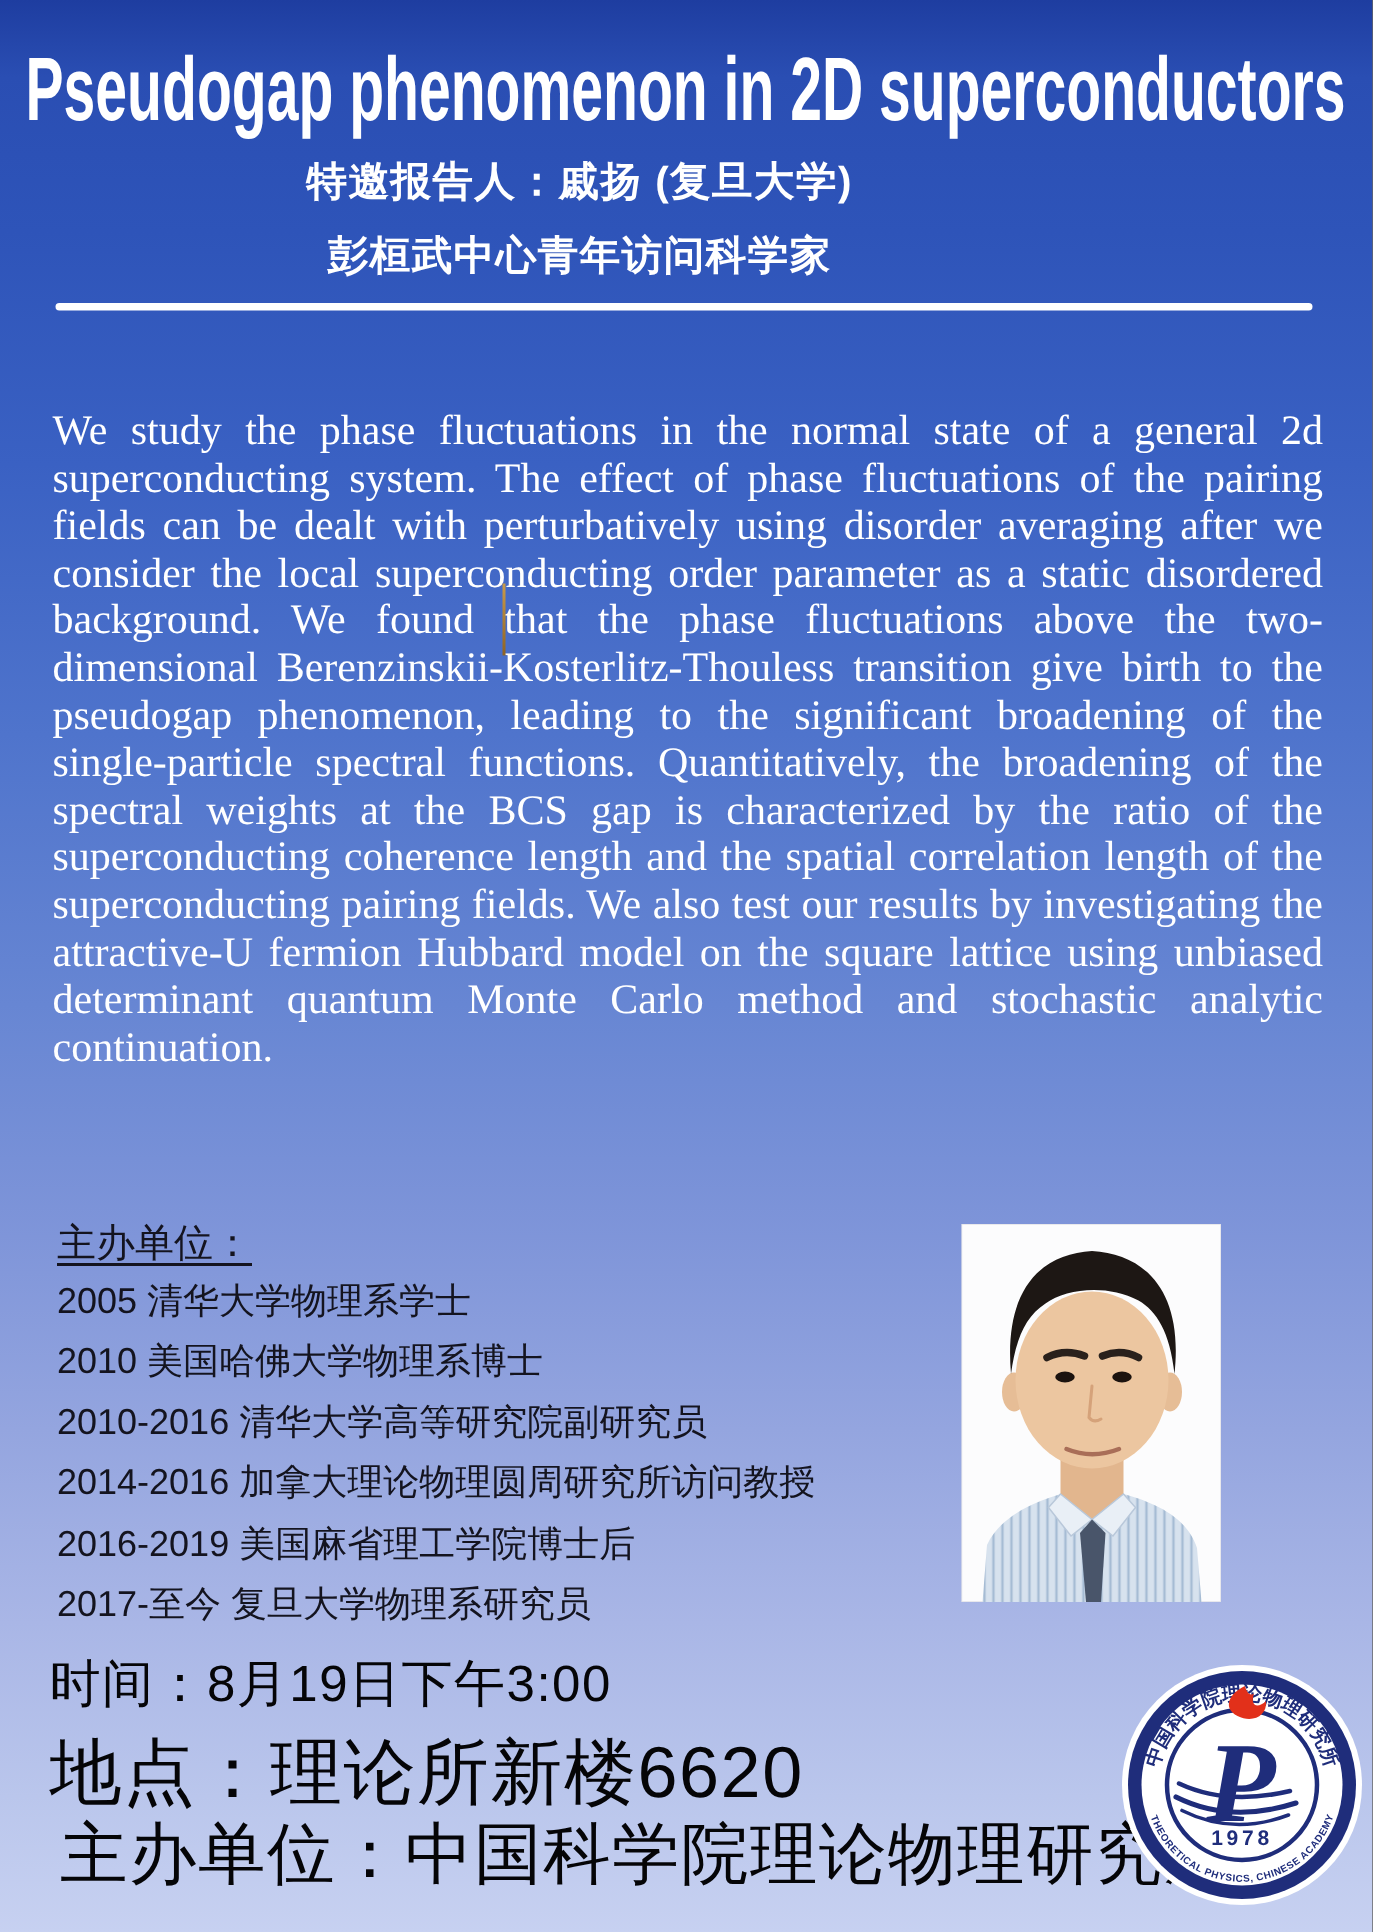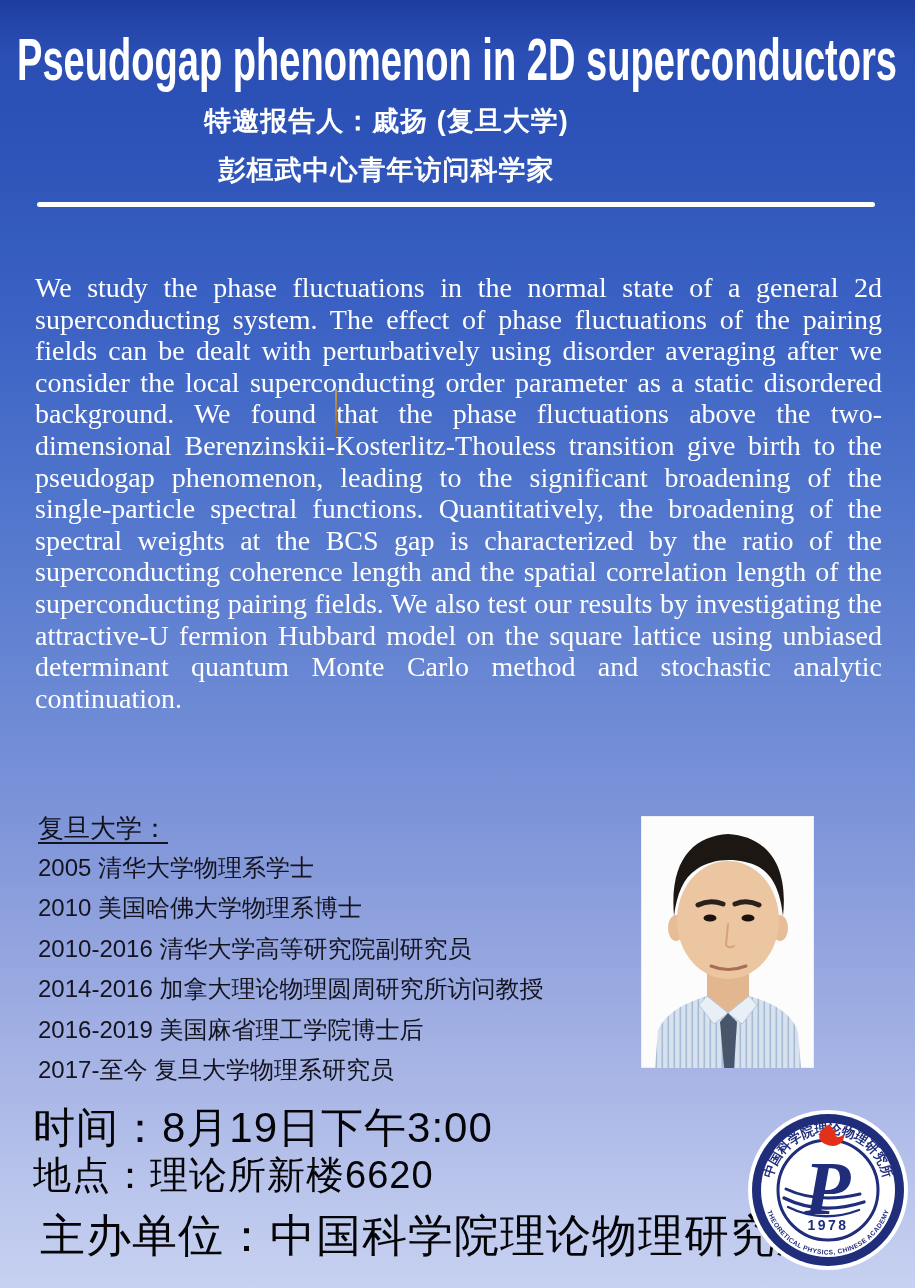--- a/index.html
+++ b/index.html
@@ -45,22 +45,22 @@
     font-size:26px;color:#14141f;
     text-decoration:underline;text-decoration-thickness:2px;text-underline-offset:5px;
   }
   .bio-list{
     position:absolute;top:848px;left:38px;margin:0;padding:0;
     list-style:none;
     font-size:24px;line-height:40.4px;color:#14141f;
   }
   .photo{position:absolute;left:641px;top:816px;width:173px;height:252px;}
   .info-line{position:absolute;color:#050507;letter-spacing:1px;}
-  .info-time {top:1100px;left:33px;font-size:42px;text-align:right;}
-  .info-venue{top:1150px;left:33px;font-size:38px;}
+  .info-time {top:1100px;left:33px;font-size:34px;text-align:right;}
+  .info-venue{top:1150px;left:33px;font-size:48px;}
   .info-host {top:1206px;left:40px;font-size:45px;}
   .logo{position:absolute;left:743px;top:1105px;width:170px;height:170px;}
 </style>
 </head>
 <body>
 
 <div class="poster">
 
   <div class="title-wrap">
     <svg width="915" height="82" viewBox="0 0 915 82">
@@ -69,21 +69,21 @@
   </div>
 
   <div class="subtitle subtitle-1">特邀报告人：戚扬 (复旦大学)</div>
   <div class="subtitle subtitle-2">彭桓武中心青年访问科学家</div>
 
   <div class="rule"></div>
 
   <p class="abstract-text">We study the phase fluctuations in the normal state of a general 2d superconducting system. The effect of phase fluctuations of the pairing fields can be dealt with perturbatively using disorder averaging after we consider the local superconducting order parameter as a static disordered background. We found that the phase fluctuations above the two-dimensional Berenzinskii-Kosterlitz-Thouless transition give birth to the pseudogap phenomenon, leading to the significant broadening of the single-particle spectral functions. Quantitatively, the broadening of the spectral weights at the BCS gap is characterized by the ratio of the superconducting coherence length and the spatial correlation length of the superconducting pairing fields. We also test our results by investigating the attractive-U fermion Hubbard model on the square lattice using unbiased determinant quantum Monte Carlo method and stochastic analytic continuation.</p>
   <div class="caret-artifact"></div>
 
-  <div class="bio-heading">复旦大学：</div>
+  <div class="bio-heading">主办单位：</div>
   <ul class="bio-list">
     <li>2005 清华大学物理系学士</li>
     <li>2010 美国哈佛大学物理系博士</li>
     <li>2010-2016 清华大学高等研究院副研究员</li>
     <li>2014-2016 加拿大理论物理圆周研究所访问教授</li>
     <li>2016-2019 美国麻省理工学院博士后</li>
     <li>2017-至今 复旦大学物理系研究员</li>
   </ul>
 
   <div class="photo">

